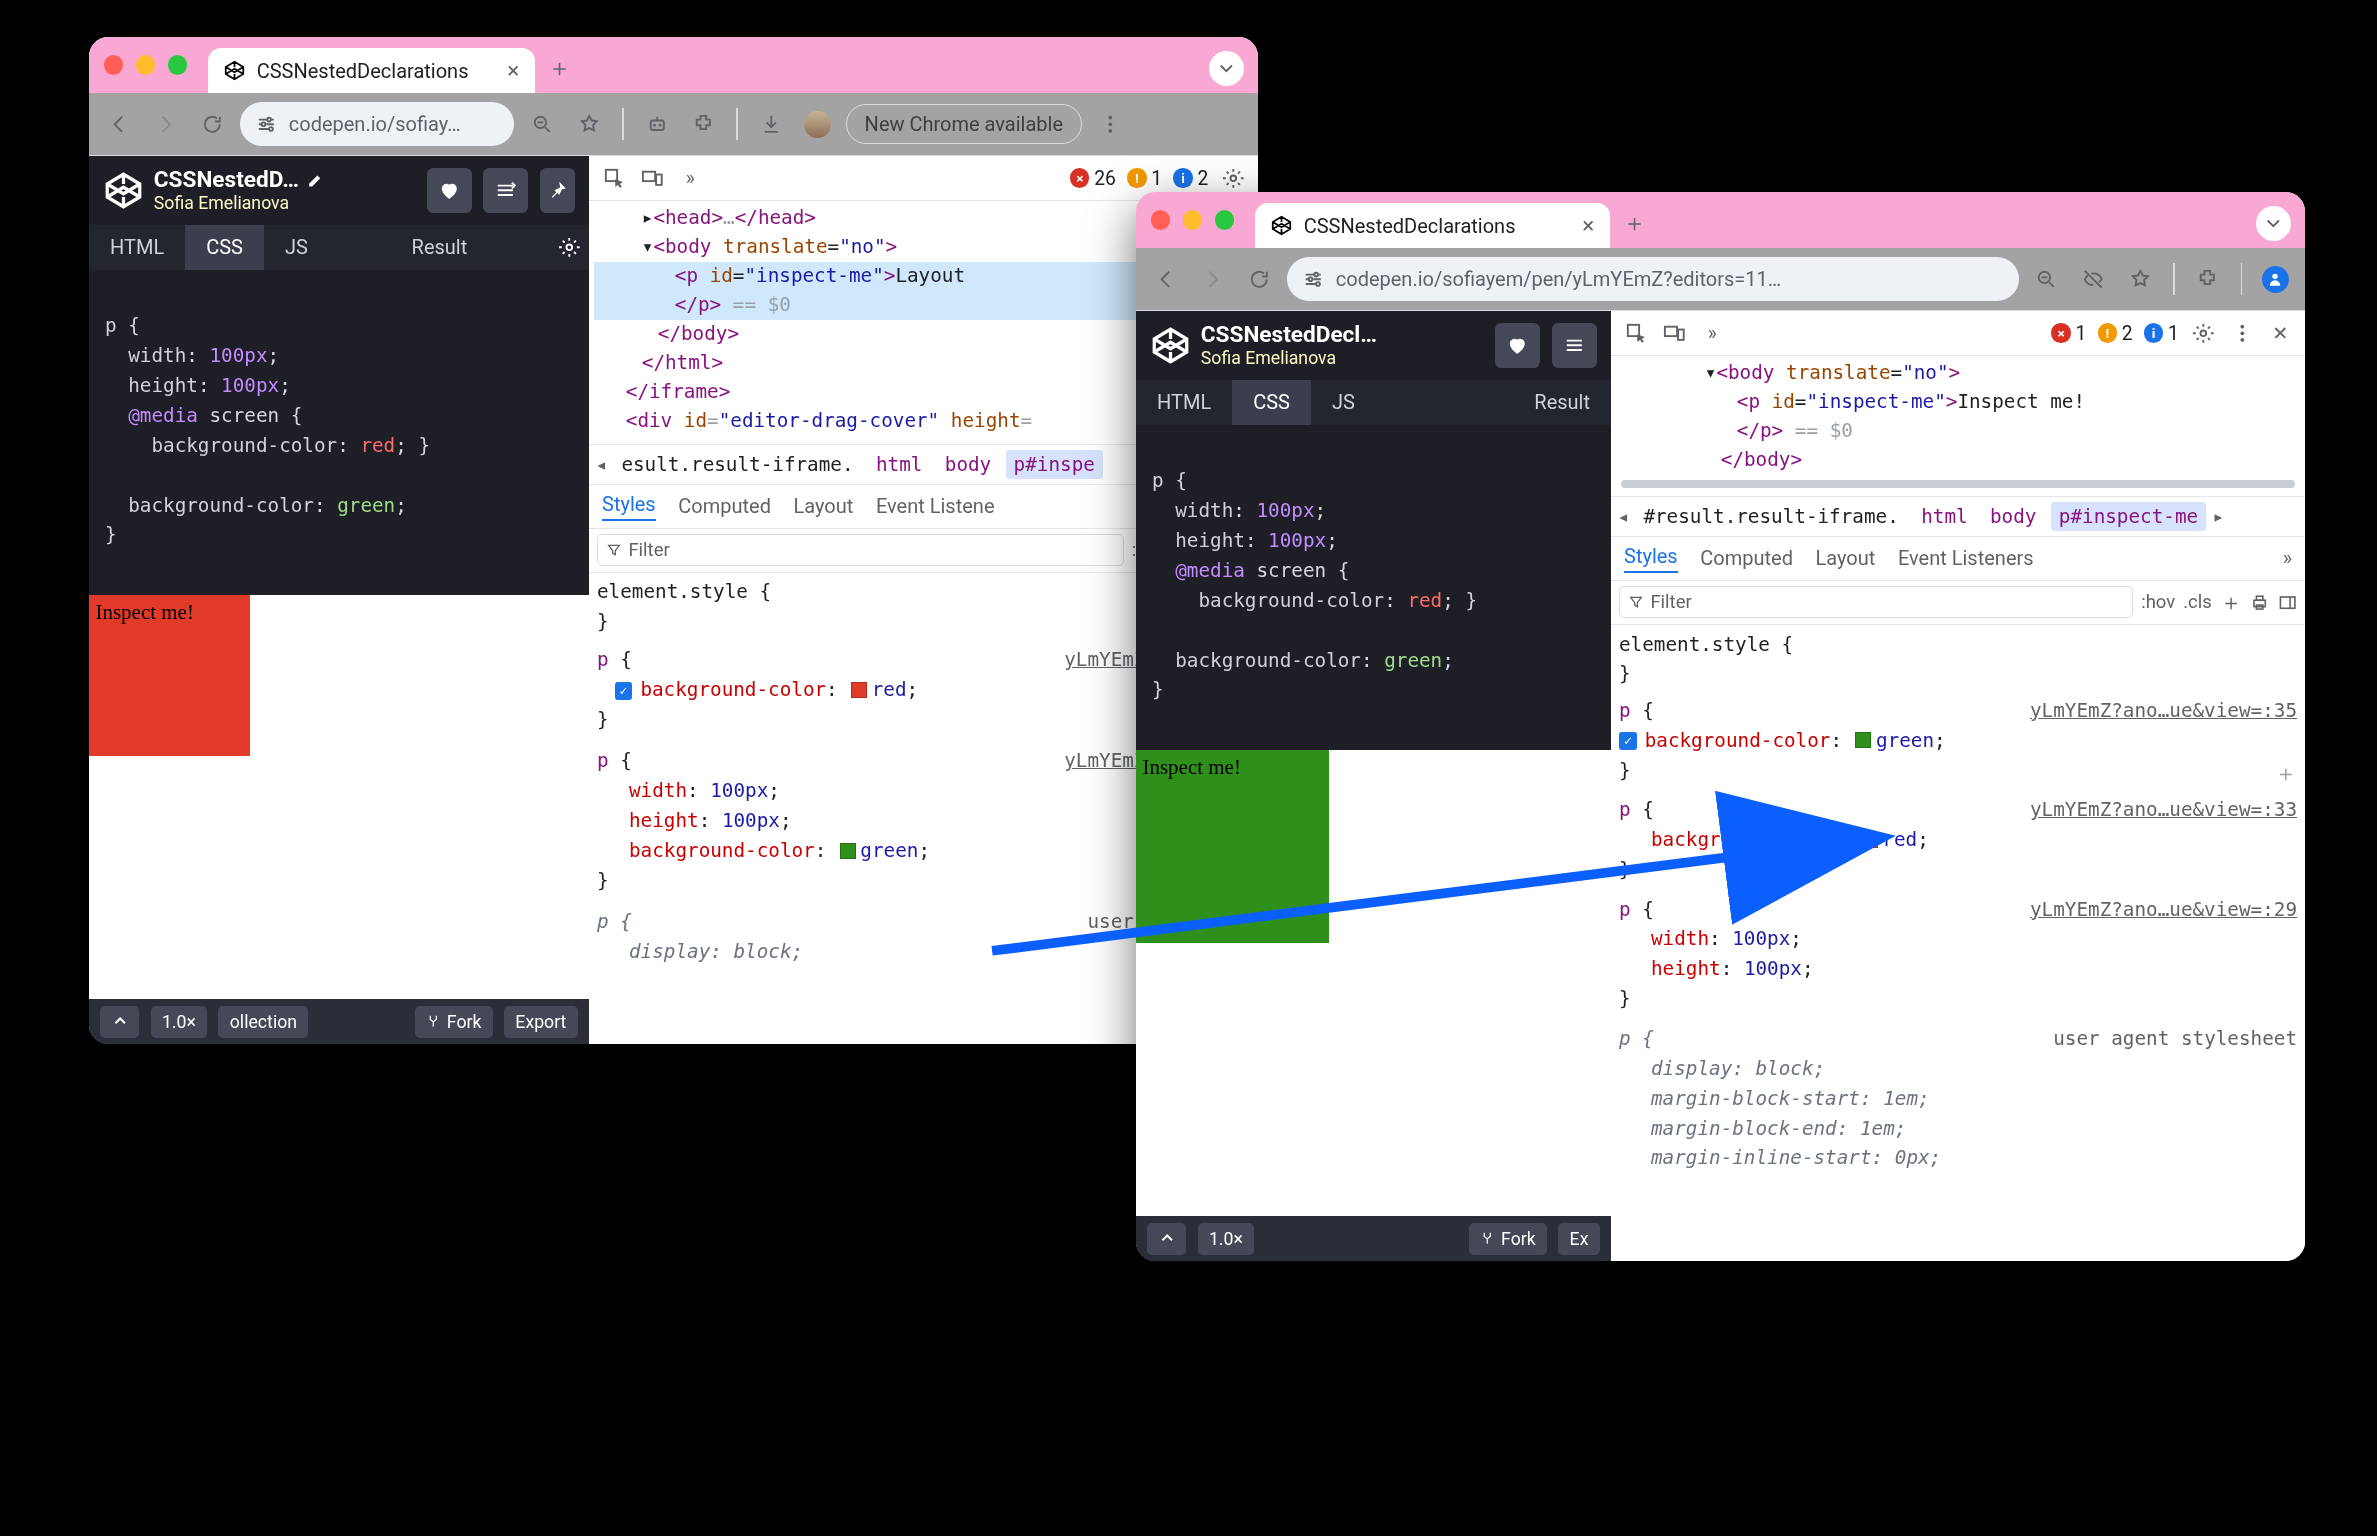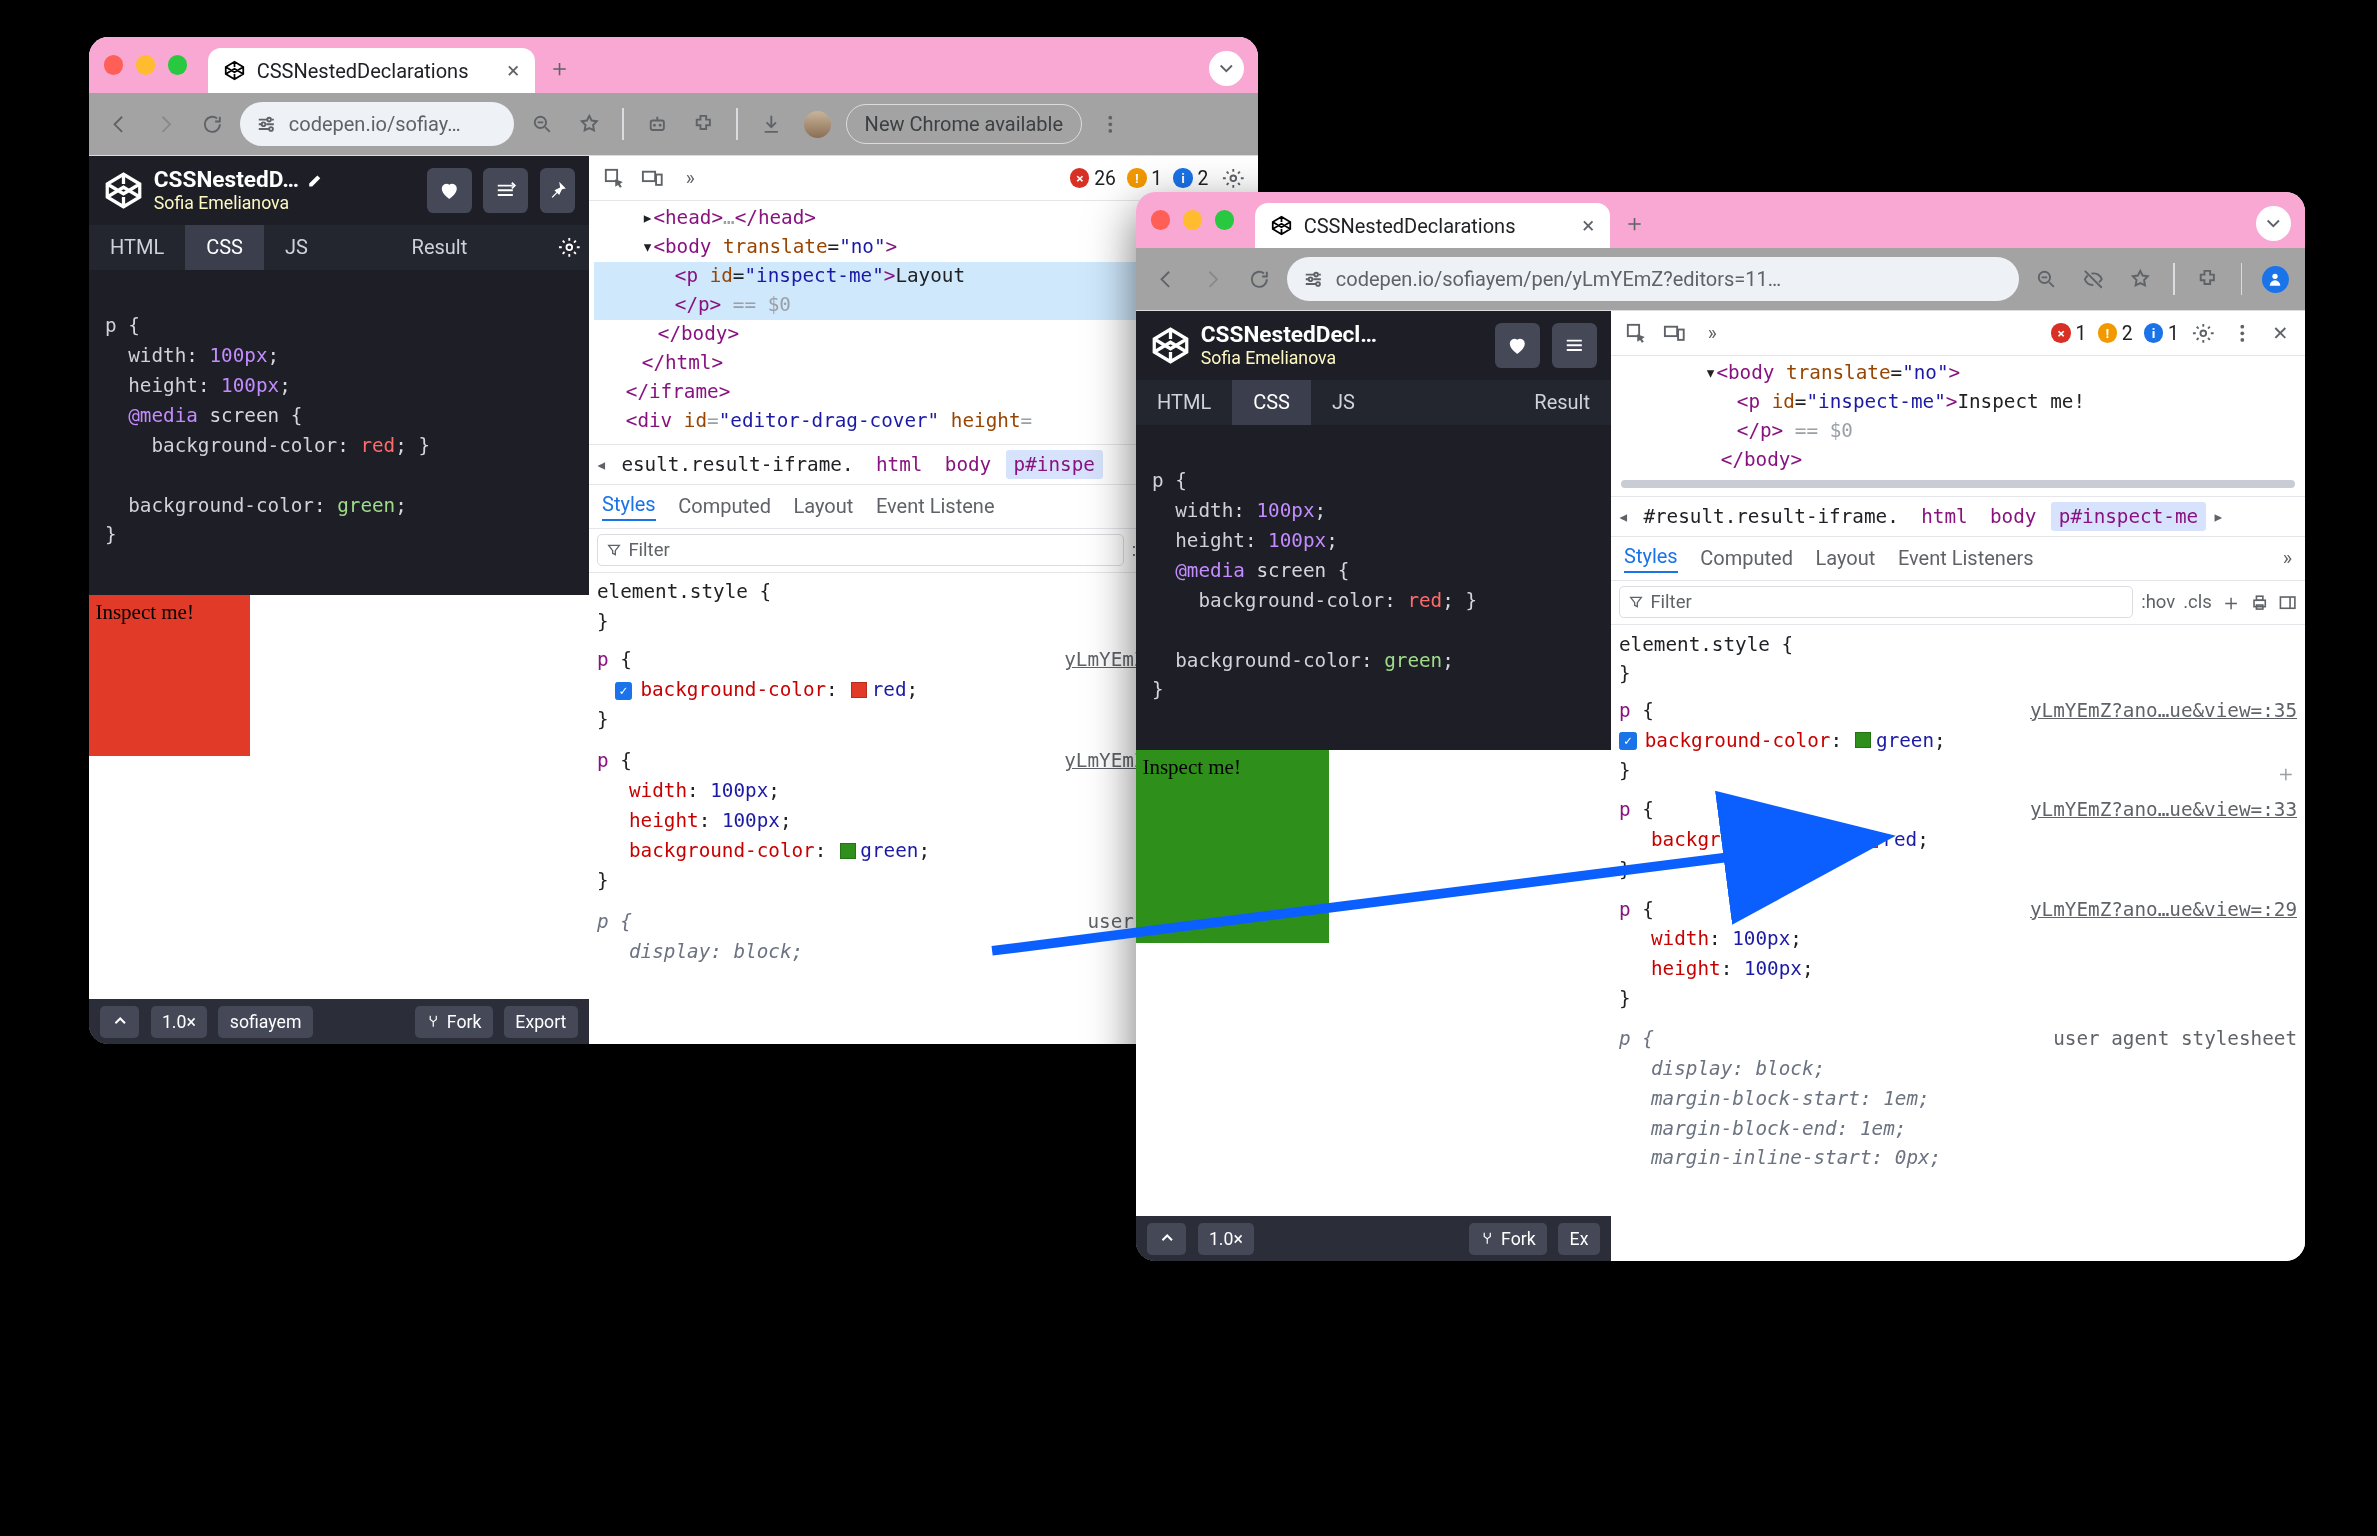--- a/index.html
+++ b/index.html
@@ -341,21 +341,21 @@
           <span>Inspect me!</span>
         </div>
       </div>
       <div class="cp-footer">
         <div class="fbtn caret">
             <svg class="ic" viewBox="0 0 24 24">
               <path fill="none" stroke="#fff" stroke-width="3" d="M5 15l7-7 7 7"></path>
             </svg>
           </div>
         <div class="fbtn">1.0×</div>
-        <div class="fbtn">sofiayem</div>
+        <div class="fbtn">ollection</div>
         <div style="flex:1"></div>
         <div class="fbtn">
             <svg width="14.5" height="14.5" viewBox="0 0 24 24">
               <path fill="none" stroke="#fff" stroke-width="2" d="M7 3v6l5 4v8M17 3v6l-5 4"></path>
             </svg>
             <span>Fork</span>
           </div>
         <div class="fbtn">Export</div>
       </div>
     </div>

